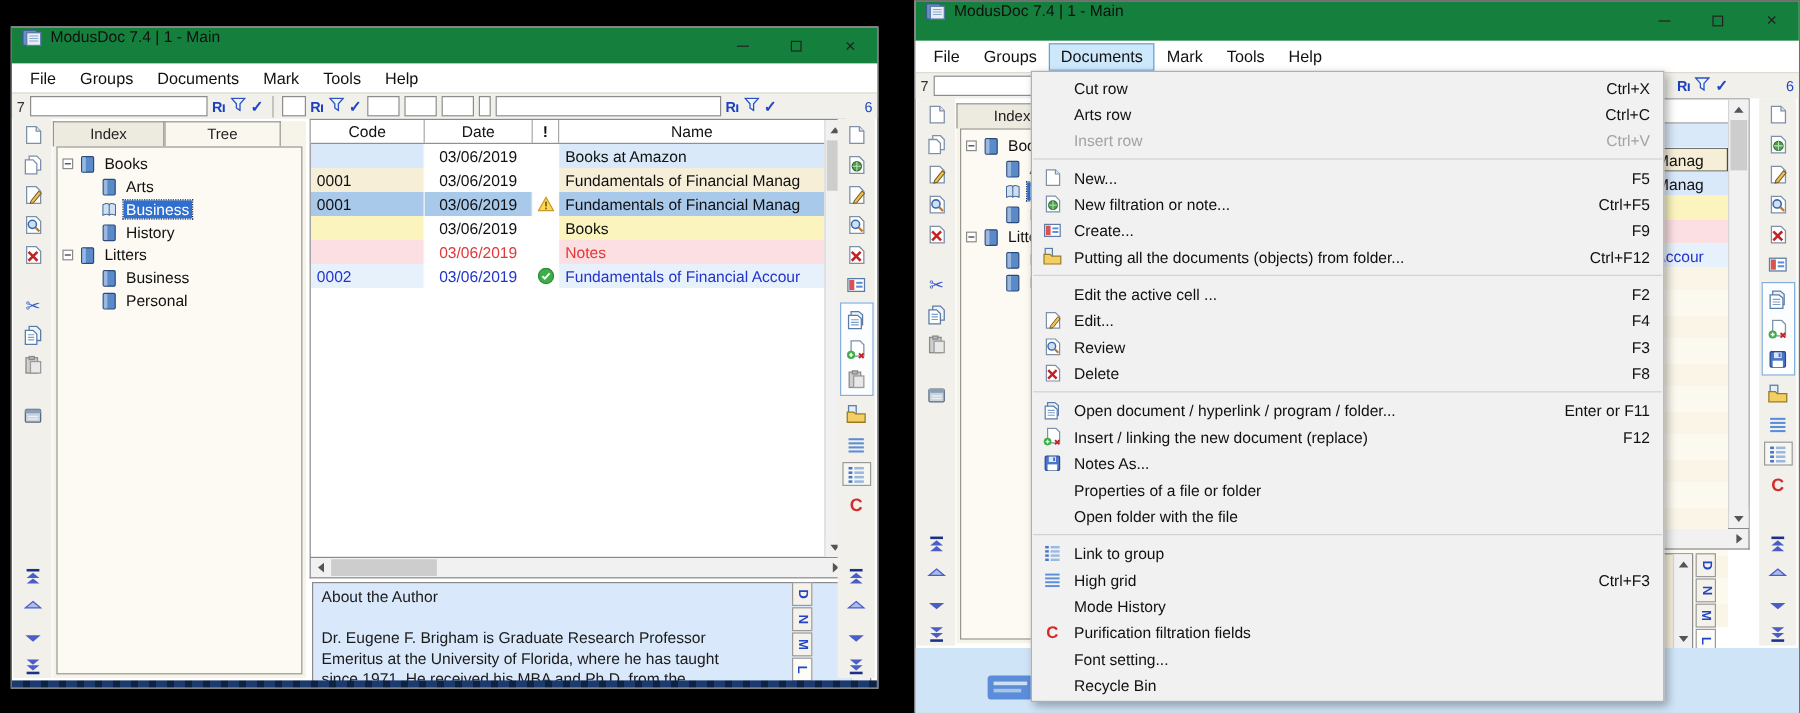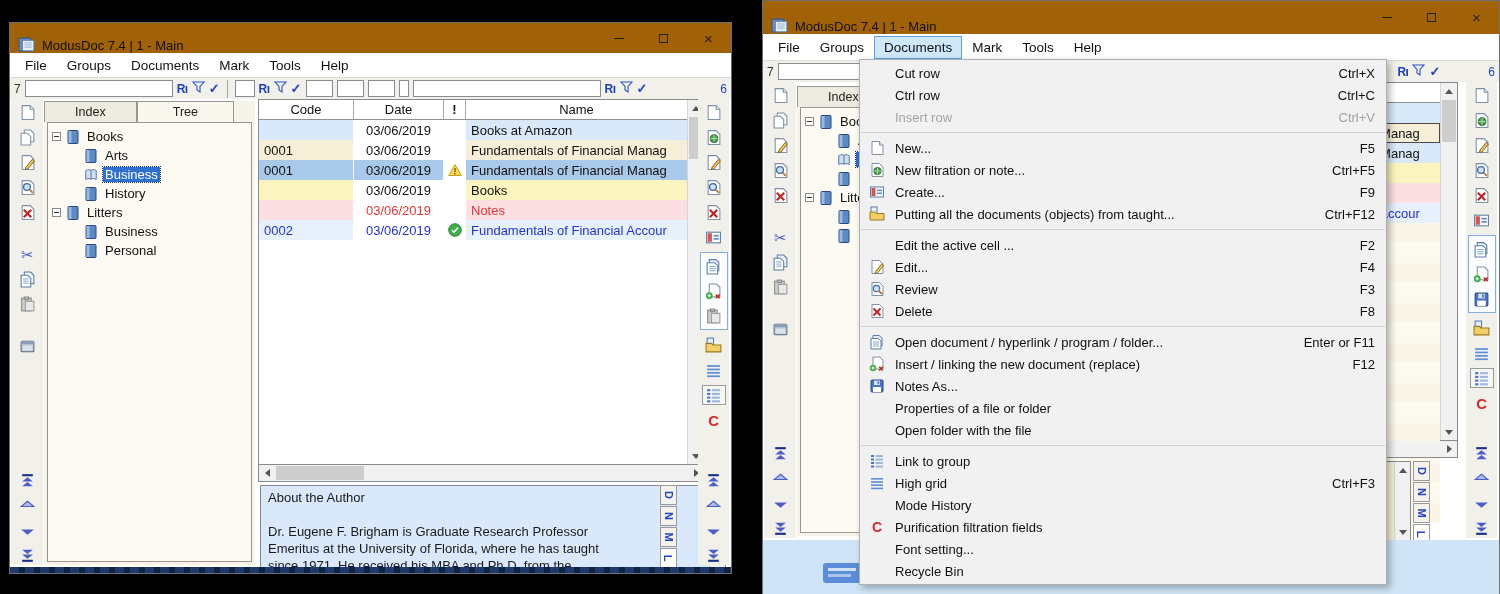--- a/index.html
+++ b/index.html
@@ -3,22 +3,22 @@
 <meta charset="utf-8">
 <style>
   *{box-sizing:border-box;margin:0;padding:0}
   html,body{width:1500px;height:594px;background:#000;overflow:hidden;
     font-family:"Liberation Sans",sans-serif;-webkit-font-smoothing:antialiased}
   .win{position:absolute;background:#fff;border:1px solid #6f6f6f}
   .win-left{left:9px;top:22px;width:723px;height:552px}
   .win-right{left:762px;top:0;width:738px;height:594px;border-bottom:none}
 
   
-  .titlebar{position:absolute;left:0;right:0;top:0;display:flex;align-items:flex-end;
-    gap:7px;padding-left:8px;background:#a16207}
+  .titlebar{position:absolute;left:0;right:0;top:0;display:flex;align-items:flex-start;
+    gap:7px;padding-left:8px;background:#15803d}
   .win-left .titlebar{height:30px}.win-right .titlebar{height:33px}
   .appicon{width:17px;height:17px;flex:none}
   .appicon svg{width:17px;height:17px}
   .title{font-size:13px;color:#101010}
   .wbtns{margin-left:auto;height:100%;display:flex}
   .wbtn{width:45px;height:100%;display:flex;align-items:center;justify-content:center;color:#222}
   .glyph-min{width:10px;height:1px;background:#222}
   .glyph-max{width:9px;height:9px;border:1px solid #222}
   .glyph-close{font-size:15px;line-height:1;color:#222}
 
@@ -1127,21 +1127,21 @@
   </div>
 
   <div class="dropdown" id="dd-docs">
       <div class="dditem">
         <span class="ddicon"></span>
         <span class="ddlabel">Cut row</span>
         <span class="ddshort">Ctrl+X</span>
       </div>
       <div class="dditem">
         <span class="ddicon"></span>
-        <span class="ddlabel">Ctrl row</span>
+        <span class="ddlabel">Arts row</span>
         <span class="ddshort">Ctrl+C</span>
       </div>
       <div class="dditem disabled">
         <span class="ddicon"></span>
         <span class="ddlabel">Insert row</span>
         <span class="ddshort">Ctrl+V</span>
       </div>
       <div class="ddsep"></div>
       <div class="dditem">
         <span class="ddicon">
@@ -1176,21 +1176,21 @@
         <span class="ddlabel">Create...</span>
         <span class="ddshort">F9</span>
       </div>
       <div class="dditem">
         <span class="ddicon">
           <svg viewBox="0 0 16 16">
             <rect x="2" y="1" width="6" height="8" fill="#e8eef6" stroke="#5a7ca8"></rect>
             <path d="M1 6h5l1.5 1.5H15V14H1z" fill="#f3cf63" stroke="#9a7b23"></path>
           </svg>
         </span>
-        <span class="ddlabel">Putting all the documents (objects) from taught...</span>
+        <span class="ddlabel">Putting all the documents (objects) from folder...</span>
         <span class="ddshort">Ctrl+F12</span>
       </div>
       <div class="ddsep"></div>
       <div class="dditem">
         <span class="ddicon"></span>
         <span class="ddlabel">Edit the active cell ...</span>
         <span class="ddshort">F2</span>
       </div>
       <div class="dditem">
         <span class="ddicon">

